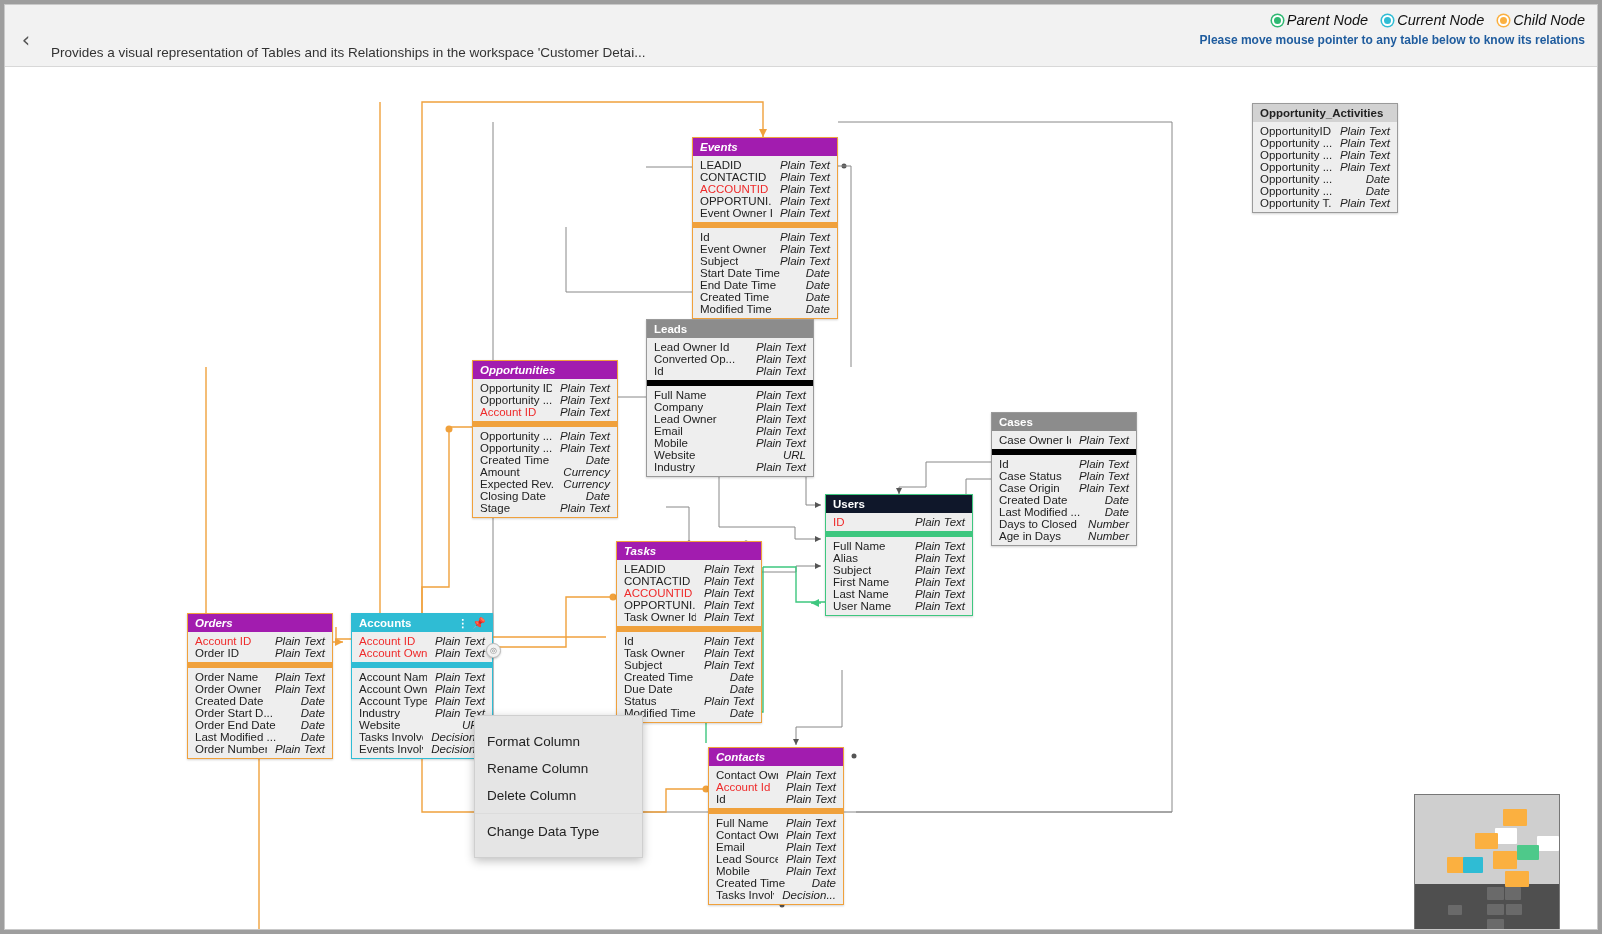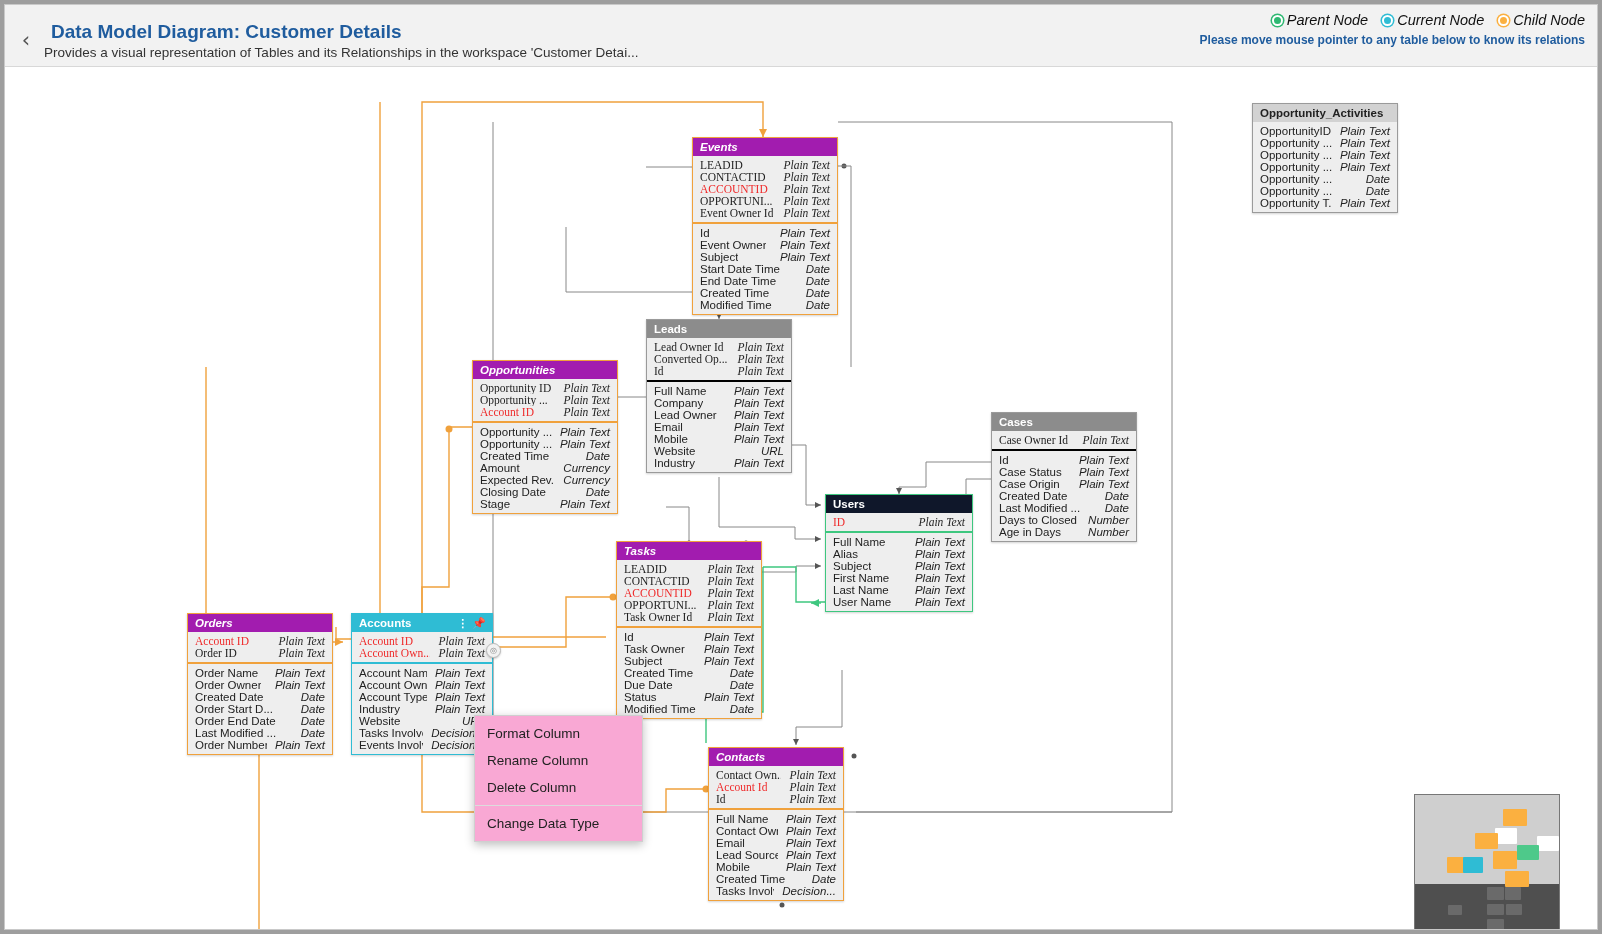--- a/index.html
+++ b/index.html
@@ -24,21 +24,21 @@
   .back-chev{
     position:absolute;left:10px;top:24px;width:22px;height:22px;
     color:#555;font-size:21px;line-height:22px;text-align:center;
     cursor:pointer;user-select:none;font-family:"DejaVu Sans",sans-serif;
   }
   .title{
     position:absolute;left:46px;top:16px;
     color:#1f5c9e;font-size:19px;font-weight:bold;white-space:nowrap;
   }
   .subtitle{
-    position:absolute;left:39px;top:40px;
+    position:absolute;left:46px;top:40px;
     color:#333;font-size:13.5px;white-space:nowrap;
   }
   .legend{
     position:absolute;right:12px;top:7px;
     font-size:14.5px;color:#111;white-space:nowrap;
   }
   .legend .lg{display:inline-block;margin-left:10px;font-style:italic;}
   .dot{
     display:inline-block;width:11px;height:11px;border-radius:50%;
     margin-right:4px;position:relative;top:1px;
@@ -75,21 +75,21 @@
   .tbl.child{border-color:#f0a13c;}
   .tbl.child .hd{background:#a21caf;font-style:italic;}
   .tbl.current{border-color:#2fbcd4;}
   .tbl.current .hd{background:#2fbcd4;}
   .tbl.parent{border-color:#3ec77f;}
   .tbl.parent .hd{background:#0f172a;}
   .tbl.neutral .hd{background:#8c8c8c;}
   .tbl.plain{border-color:#9a9a9a;}
   .tbl.plain .hd{background:#d2d2d2;color:#222;}
   .sec{padding:3px 0 3px 0;}
-  .sec.keys{border-bottom:2px solid #000000;font-family:Liberation Serif, serif;}
+  .sec.keys{border-bottom:6px solid #000000;}
   .tbl.child .sec.keys{border-bottom-color:#f0a13c;}
   .tbl.current .sec.keys{border-bottom-color:#2fbcd4;}
   .tbl.parent .sec.keys{border-bottom-color:#3ec77f;}
   .row{
     display:flex;justify-content:space-between;align-items:center;
     height:12px;line-height:12px;padding:0 7px;white-space:nowrap;
   }
   .row .nm{color:#222;font-size:11.5px;overflow:hidden;}
   .row .ty{color:#222;font-size:11.5px;font-style:italic;margin-left:8px;}
   .row.fk .nm{color:#ef2b2b;}
@@ -101,23 +101,23 @@
   .colmenu-dot{
     position:absolute;width:13px;height:13px;border-radius:50%;
     background:#f2f2f2;border:1px solid #b9b9b9;
     display:flex;align-items:center;justify-content:center;
     font-size:8px;color:#888;box-shadow:0 1px 2px rgba(0,0,0,.2);
     cursor:pointer;
   }
   
   .ctxmenu{
     position:absolute;left:468px;top:648px;width:167px;
-    background:#f9a8d4;border:1px solid #cfcfcf;
+    background:#e5e5e5;border:1px solid #cfcfcf;
     box-shadow:0 3px 9px rgba(0,0,0,.25);
-    z-index:60;padding:4px 0;
+    z-index:60;padding:12px 0;
   }
   .ctxmenu .mi{
     padding:6px 12px;font-size:13.5px;color:#222;cursor:pointer;
     white-space:nowrap;
   }
   .ctxmenu .sep{height:1px;background:#dcdcdc;margin:4px 0;}
   
   .minimap{
     position:absolute;left:1408px;top:727px;width:146px;height:182px;
     background:#cfcfcf;border:1px solid #777;box-sizing:border-box;
@@ -126,21 +126,20 @@
   .mm-dark{position:absolute;left:0;top:89px;width:146px;height:64px;background:#4f4f4f;}
   .mm-box{position:absolute;border-radius:1px;}
 </style>
 </head>
 <body>
 
 <div id="app">
 
   <div class="header">
     <div class="back-chev">‹</div>
-    <div class="title">Data Model Diagram: Customer Details</div>
     <div class="subtitle">Provides a visual representation of Tables and its Relationships in the workspace 'Customer Detai...</div>
 
     <div class="legend">
       <span class="lg">
         <span class="dot parent"></span><span>Parent Node</span>
       </span>
       <span class="lg">
         <span class="dot current"></span><span>Current Node</span>
       </span>
       <span class="lg">
@@ -305,21 +304,21 @@
             <div class="row">
               <span class="nm">Created Time</span>
               <span class="ty">Date</span>
             </div>
             <div class="row">
               <span class="nm">Modified Time</span>
               <span class="ty">Date</span>
             </div>
           </div>
         </div>
-        <div class="tbl neutral" style="left: 640px; top: 252px; width: 146px;">
+        <div class="tbl neutral" style="left: 640px; top: 252px; width: 168px;">
           <div class="hd"><span>Leads</span></div>
           <div class="sec keys">
             <div class="row">
               <span class="nm">Lead Owner Id</span>
               <span class="ty">Plain Text</span>
             </div>
             <div class="row">
               <span class="nm">Converted Op...</span>
               <span class="ty">Plain Text</span>
             </div>

